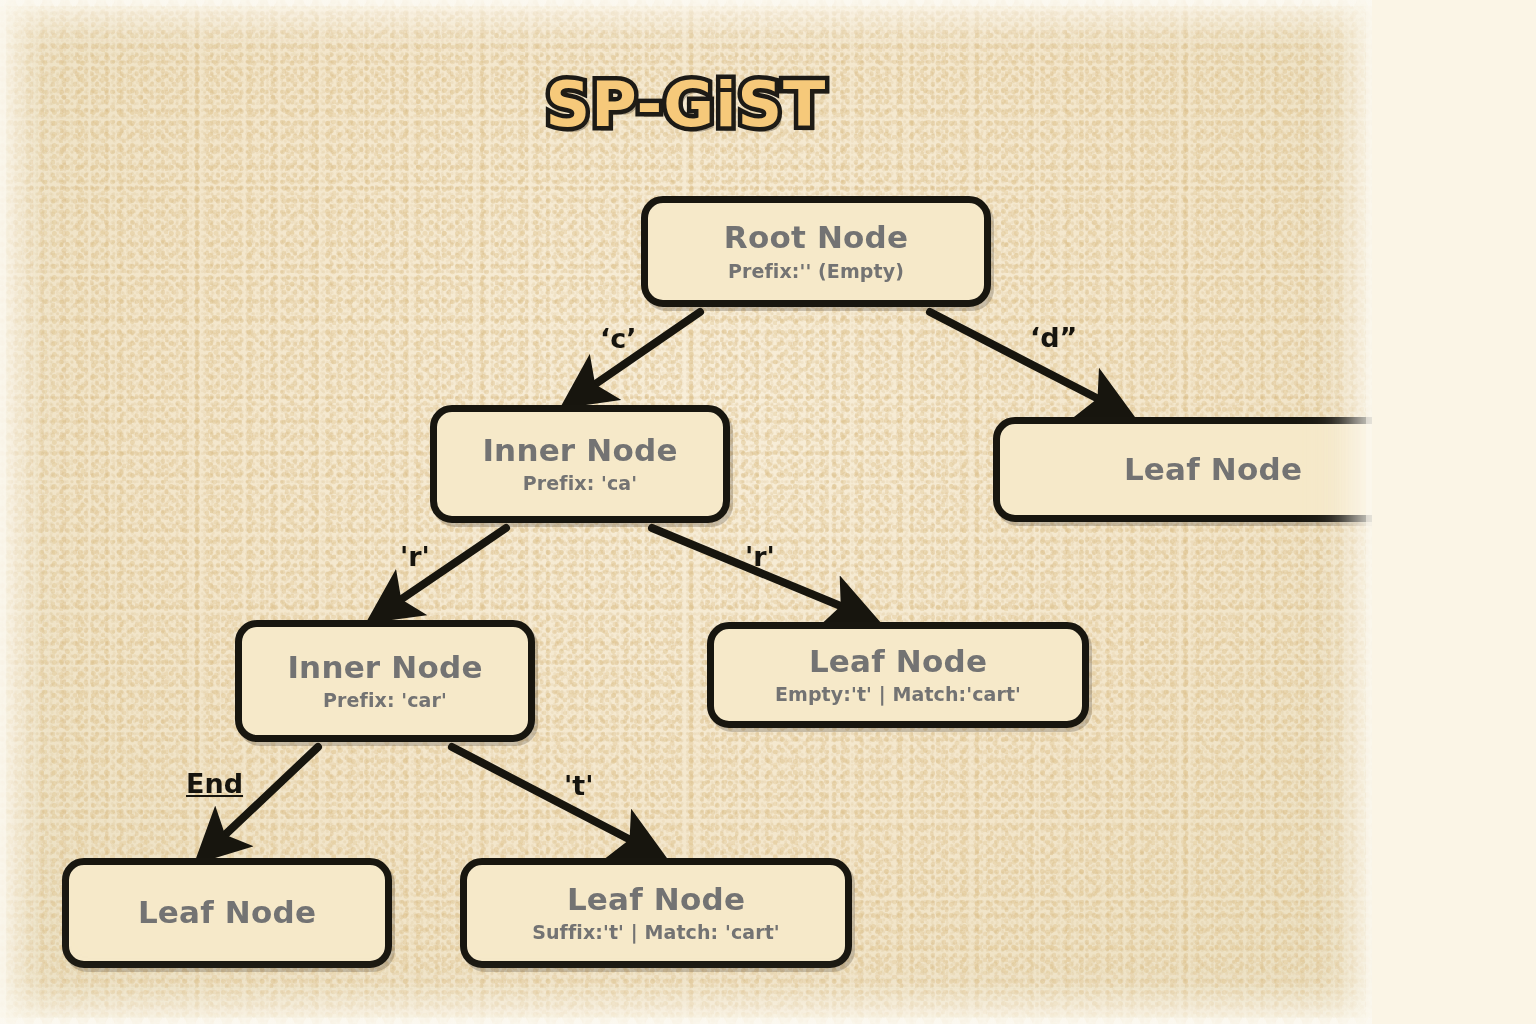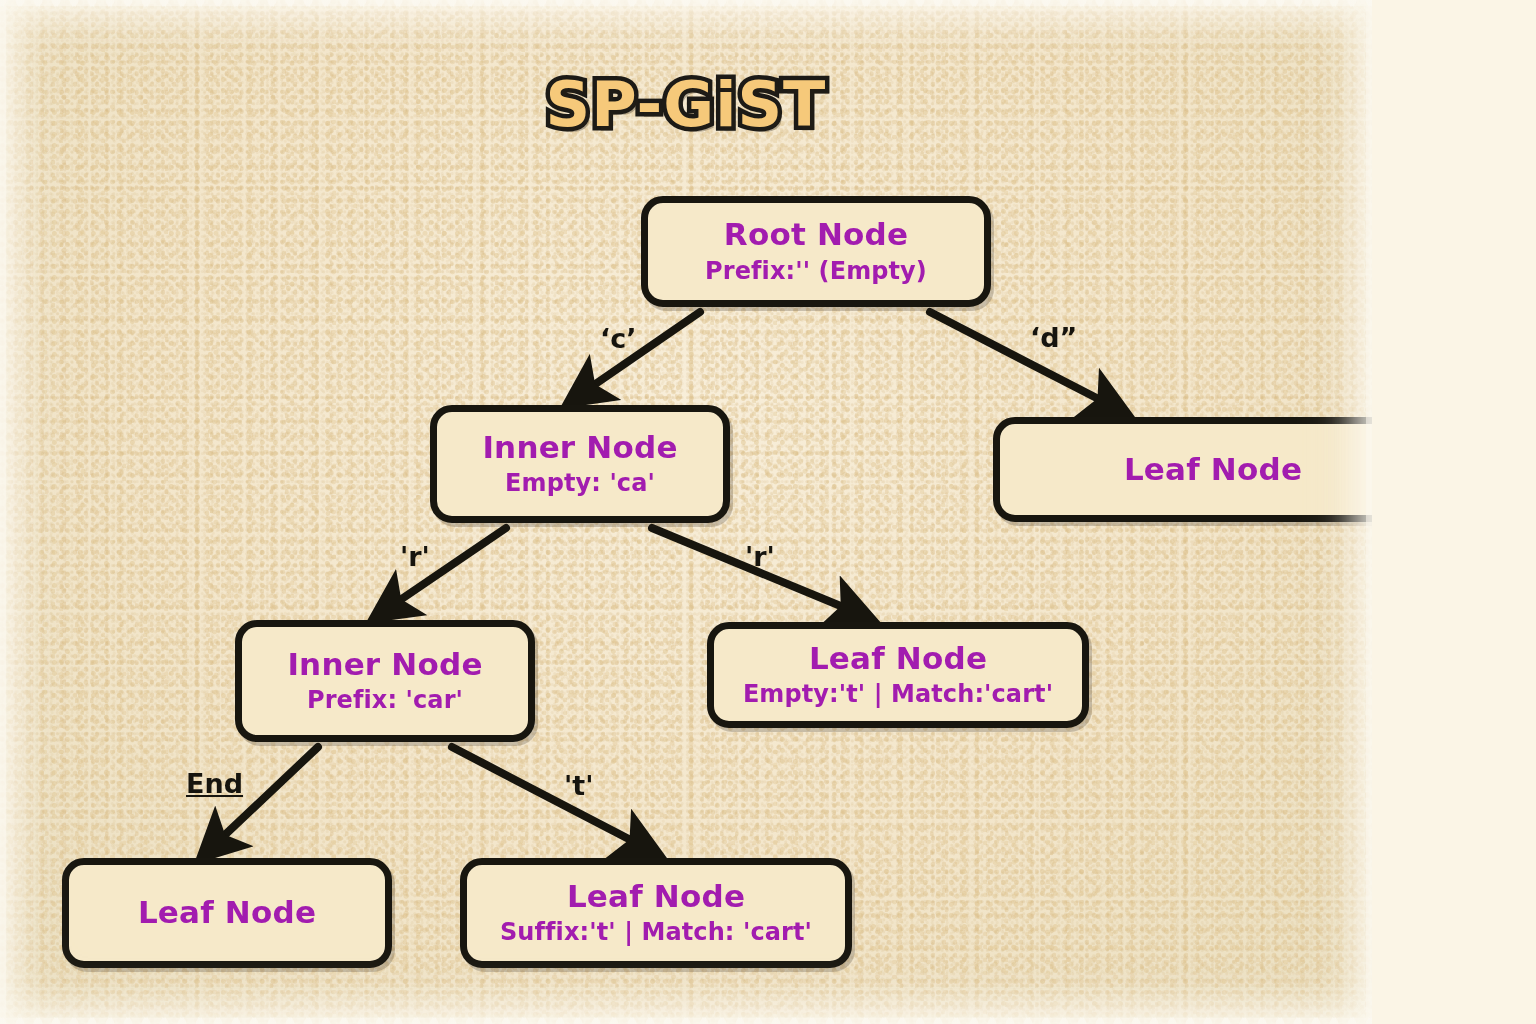--- a/index.html
+++ b/index.html
@@ -92,34 +92,34 @@
   .node {
     position: absolute;
     background: #f6e9c9;
     border: 7px solid #18160f;
     border-radius: 22px;
     display: flex;
     flex-direction: column;
     align-items: center;
     justify-content: center;
     text-align: center;
-    color: #a21caf;
+    color: #737373;
     box-shadow: 3px 4px 0 rgba(40,34,24,0.22);
     padding: 4px 28px;
   }
   .node .n-title {
     font-weight: 700;
     font-size: 31px;
     line-height: 1.08;
     letter-spacing: 0.2px;
     white-space: nowrap;
   }
   .node .n-sub {
     font-weight: 600;
-    font-size: 24px;
+    font-size: 19px;
     line-height: 1.12;
     letter-spacing: 0.1px;
     white-space: nowrap;
     margin-top: 6px;
   }
 
   
   .elabel {
     position: absolute;
     font-weight: 700;
@@ -154,21 +154,21 @@
     </g>
   </svg>
 
   <div class="node" style="left:641px; top:196px; width:350px; height:111px;">
     <div class="n-title">Root Node</div>
     <div class="n-sub">Prefix:'' (Empty)</div>
   </div>
 
   <div class="node" style="left:430px; top:405px; width:300px; height:118px;">
     <div class="n-title">Inner Node</div>
-    <div class="n-sub">Empty: 'ca'</div>
+    <div class="n-sub">Prefix: 'ca'</div>
   </div>
 
   <div class="node" style="left:993px; top:417px; width:440px; height:105px;">
     <div class="n-title">Leaf Node</div>
   </div>
 
   <div class="node" style="left:235px; top:620px; width:300px; height:122px;">
     <div class="n-title">Inner Node</div>
     <div class="n-sub">Prefix: 'car'</div>
   </div>

